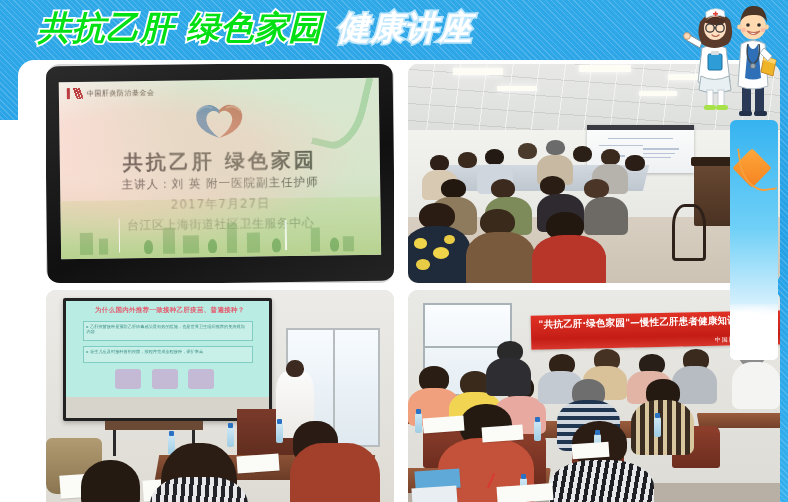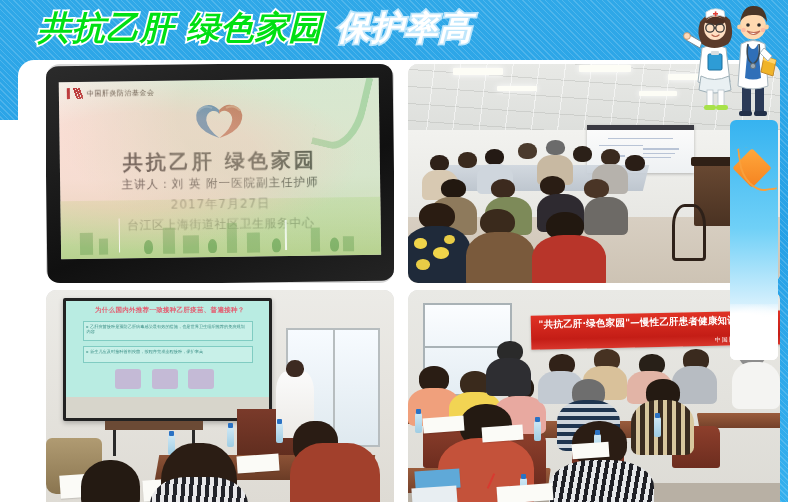--- a/index.html
+++ b/index.html
@@ -326,21 +326,21 @@
 <div id="stage">
 
   <div class="bg-blue"></div>
   <div class="cloud-left"></div>
   <div class="cloud-bottom"></div>
 
   <div class="panel"></div>
 
   <div class="header">
     <div class="title-wrap">
-      <span class="t-green">共抗乙肝 绿色家园</span><span class="t-white">保护率高</span>
+      <span class="t-green">共抗乙肝 绿色家园</span><span class="t-white">健康讲座</span>
     </div>
   </div>
 
   <div class="sky-strip">
     <div class="sky-cloud"></div>
     <div class="kite">
       <div class="kite-body"></div>
     </div>
     <div class="kite-tail"></div>
   </div>

